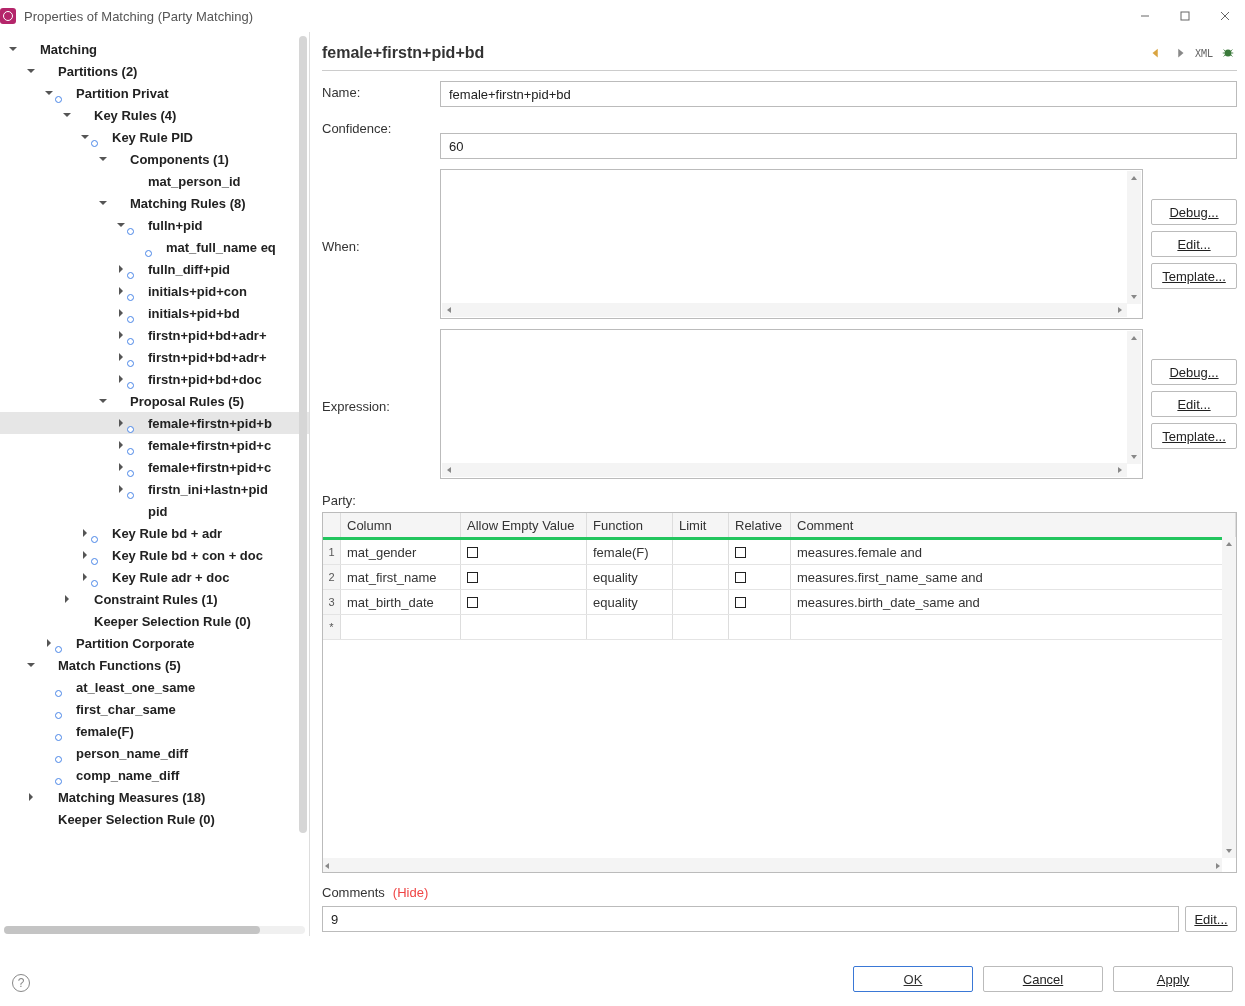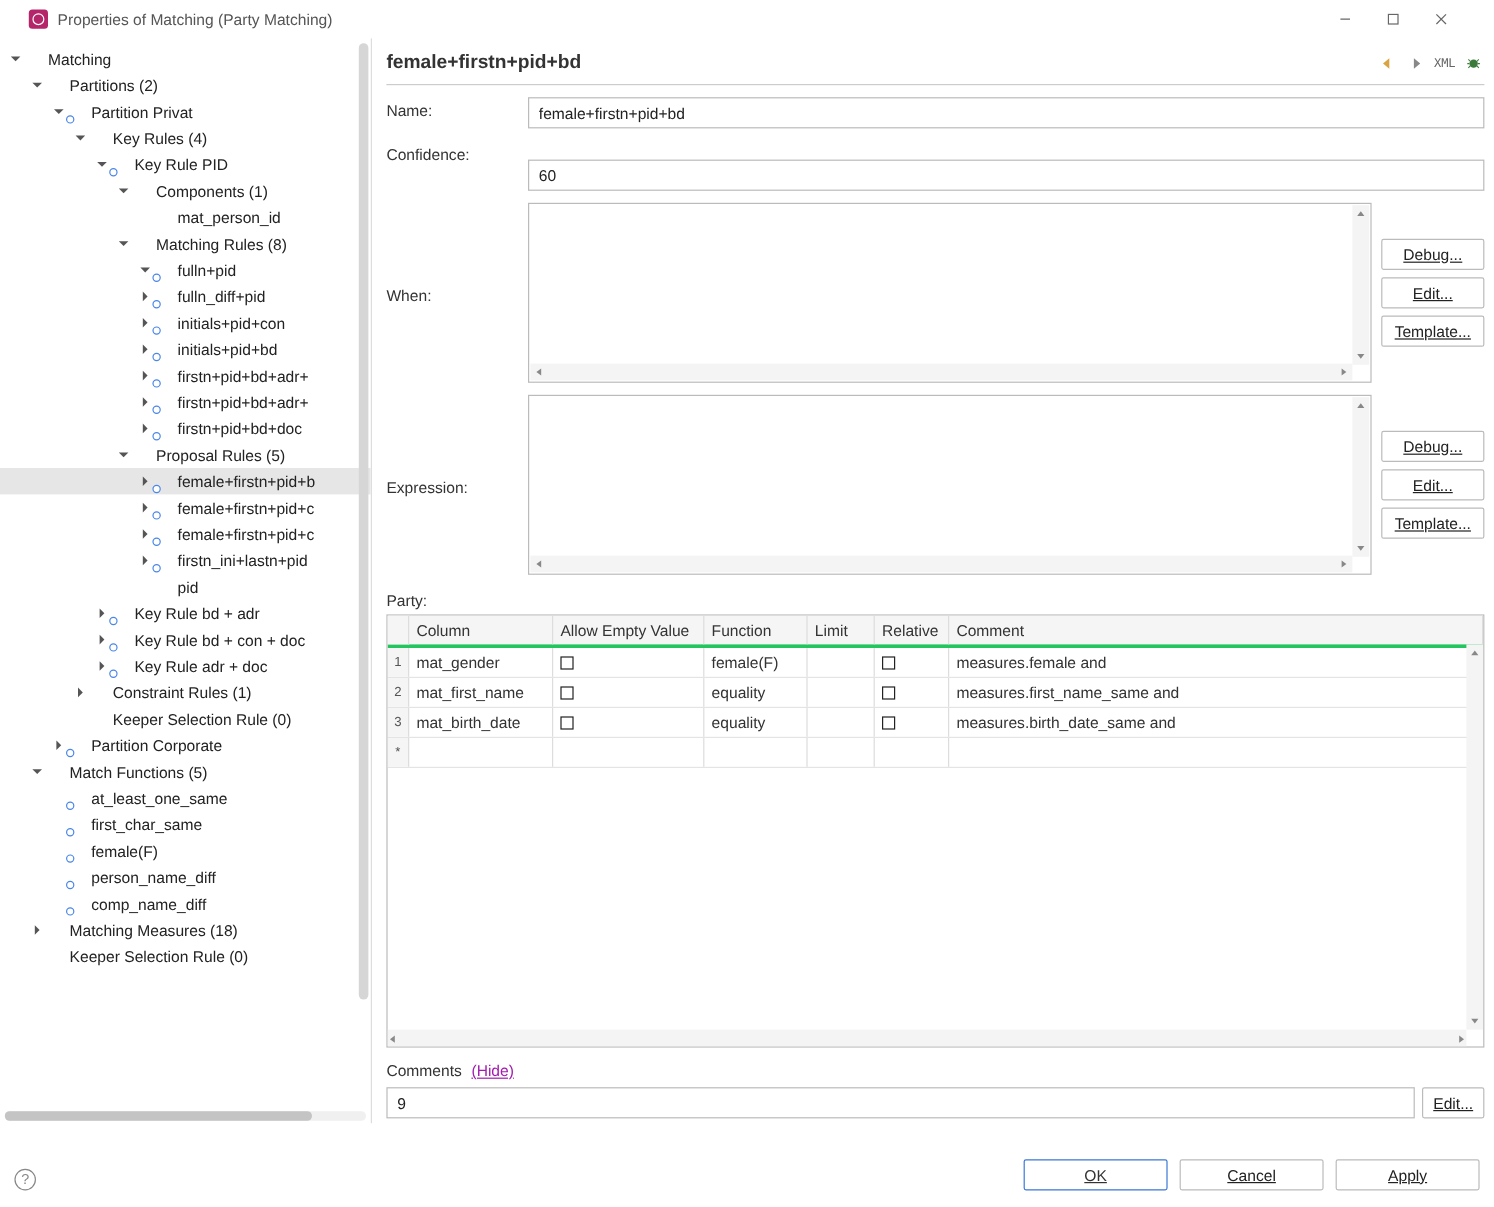--- a/index.html
+++ b/index.html
@@ -1,29 +1,29 @@
 <!DOCTYPE html>
 <html><head>
 <meta charset="utf-8">
 <style>
 * { box-sizing: border-box; margin: 0; padding: 0; font-family: 'Segoe UI', Tahoma, sans-serif; font-size: 13px; }
 html, body { width: 1245px; height: 1006px; background: #fff; color: #333; overflow: hidden; }
 
 
-.titlebar { height: 32px; display: flex; align-items: center; padding: 0 24px; }
+.titlebar { height: 32px; display: flex; align-items: center; padding: 0 0; }
 .titlebar .app-icon { width: 16px; height: 16px; background: #b4256a; border-radius: 3px; margin-right: 8px; position: relative; }
 .titlebar .app-icon::after { content: ""; position: absolute; inset: 3px; border: 1.5px solid #fff; border-radius: 50%; }
 .titlebar .title { color: #555; flex: 1; }
 .titlebar .winbtn { width: 40px; height: 26px; display: flex; align-items: center; justify-content: center; color: #666; }
 .winbtn svg { width: 10px; height: 10px; stroke: #666; stroke-width: 1; }
 
 
 .body { display: flex; height: calc(100% - 32px - 70px); }
 .tree-pane { width: 310px; border-right: 1px solid #ddd; position: relative; overflow: hidden; }
-.tree-scroll { position: absolute; inset: 0 0 12px 0; overflow: hidden; padding-top: 6px; }
+.tree-scroll { position: absolute; inset: 0 0 12px 0; overflow: hidden; padding-top: 6px; font-weight: bold; }
 .tree-hscroll { position: absolute; left: 4px; right: 4px; bottom: 2px; height: 8px; background: #f0f0f0; border-radius: 4px; }
 .tree-hscroll-thumb { position: absolute; left: 0; width: 85%; top: 0; bottom: 0; background: #c4c4c4; border-radius: 4px; }
 .tree-vscroll { position: absolute; right: 2px; top: 4px; bottom: 14px; width: 8px; background: transparent; }
 .tree-vscroll-thumb { position: absolute; top: 0; height: 90%; left: 0; right: 0; background: #d6d6d6; border-radius: 4px; }
 
 
 .tree { list-style: none; }
 .tree-row { display: flex; align-items: center; height: 22px; white-space: nowrap; padding-right: 4px; }
 .tree-row.sel { background: #e6e6e6; }
 .tree .indent { display: inline-block; flex-shrink: 0; }
@@ -78,21 +78,21 @@
 .chk { width: 11px; height: 11px; border: 1px solid #222; display: inline-block; }
 .tg-vscroll { position: absolute; top: 24px; right: 0; bottom: 14px; width: 14px; background: #f4f4f4; }
 .tg-hscroll { position: absolute; left: 0; right: 14px; bottom: 0; height: 14px; background: #f4f4f4; display: flex; justify-content: space-between; }
 
 .tests-btns { width: 94px; display: flex; flex-direction: column; gap: 6px; }
 .tests-btns .spacer { height: 14px; }
 
 
 .rp-comments { margin-top: 12px; }
 .cm-header { display: flex; align-items: center; gap: 8px; margin-bottom: 6px; }
-.cm-link { color: #a21caf; text-decoration: underline; cursor: pointer; }
+.cm-link { color: #ef4444; cursor: pointer; }
 .cm-row { display: flex; gap: 6px; }
 .cm-row .text-input { flex: 1; }
 
 
 .footer { height: 70px; display: flex; align-items: flex-end; padding: 0 12px 14px 12px; gap: 10px; }
 .footer .help { width: 18px; height: 18px; border: 1.5px solid #888; border-radius: 50%; display: flex; align-items: center; justify-content: center; color: #888; font-size: 12px; cursor: pointer; }
 .footer .fspace { flex: 1; }
 .footer .fbtn { width: 120px; height: 26px; }
 </style>
 </head>
@@ -223,20 +223,32 @@
           <li>
             <div class="tree-row">
               <span class="indent" style="width: 114px;"></span>
               <span class="tw">
                 <svg viewBox="0 0 10 10">
                   <path d="M1 3 L5 7 L9 3 Z"></path>
                 </svg>
               </span>
               <span class="ni"><span class="dot-link"></span></span>
               <span class="lbl">fulln+pid</span>
+            </div>
+          </li>
+          <li>
+            <div class="tree-row">
+              <span class="indent" style="width: 132px;"></span>
+              <span class="tw blank">
+                <svg viewBox="0 0 10 10">
+                  <path d="M3 1 L7 5 L3 9 Z"></path>
+                </svg>
+              </span>
+              <span class="ni"><span class="dot-link"></span></span>
+              <span class="lbl">mat_full_name eq</span>
             </div>
           </li>
           <li>
             <div class="tree-row">
               <span class="indent" style="width: 114px;"></span>
               <span class="tw">
                 <svg viewBox="0 0 10 10">
                   <path d="M3 1 L7 5 L3 9 Z"></path>
                 </svg>
               </span>

